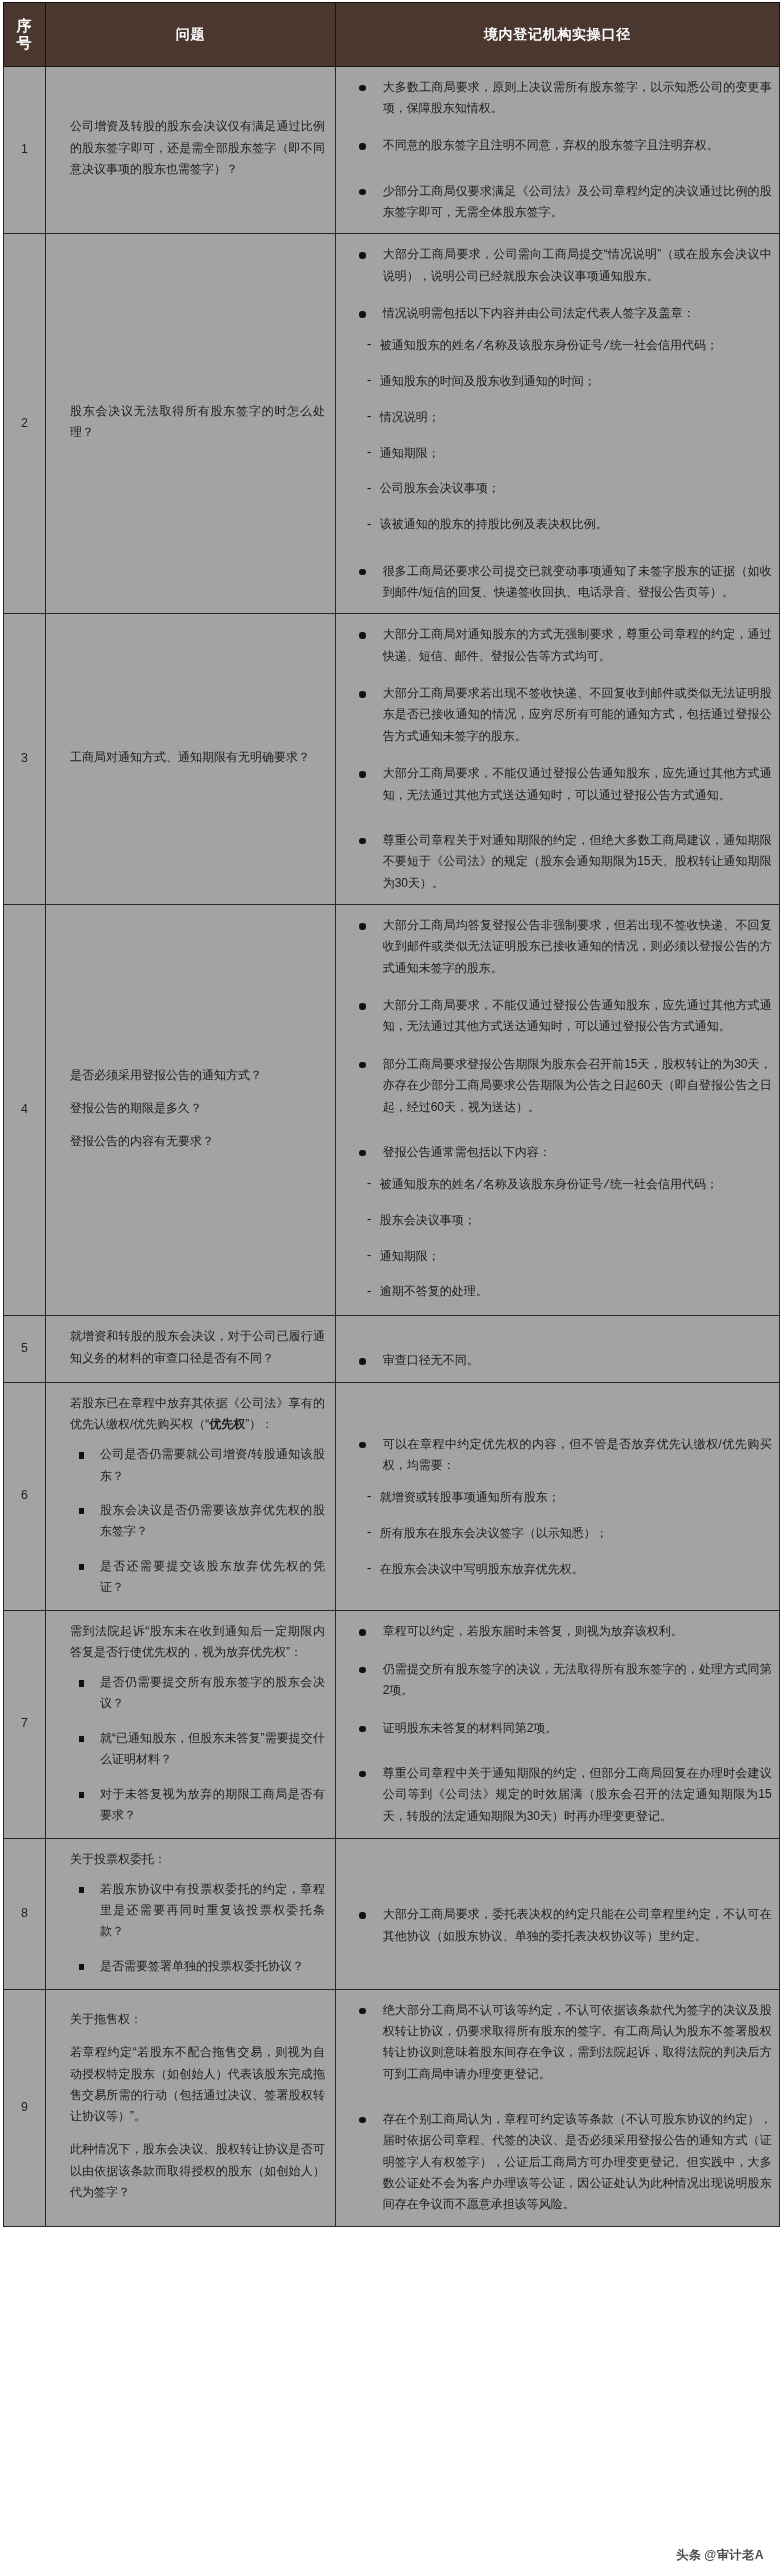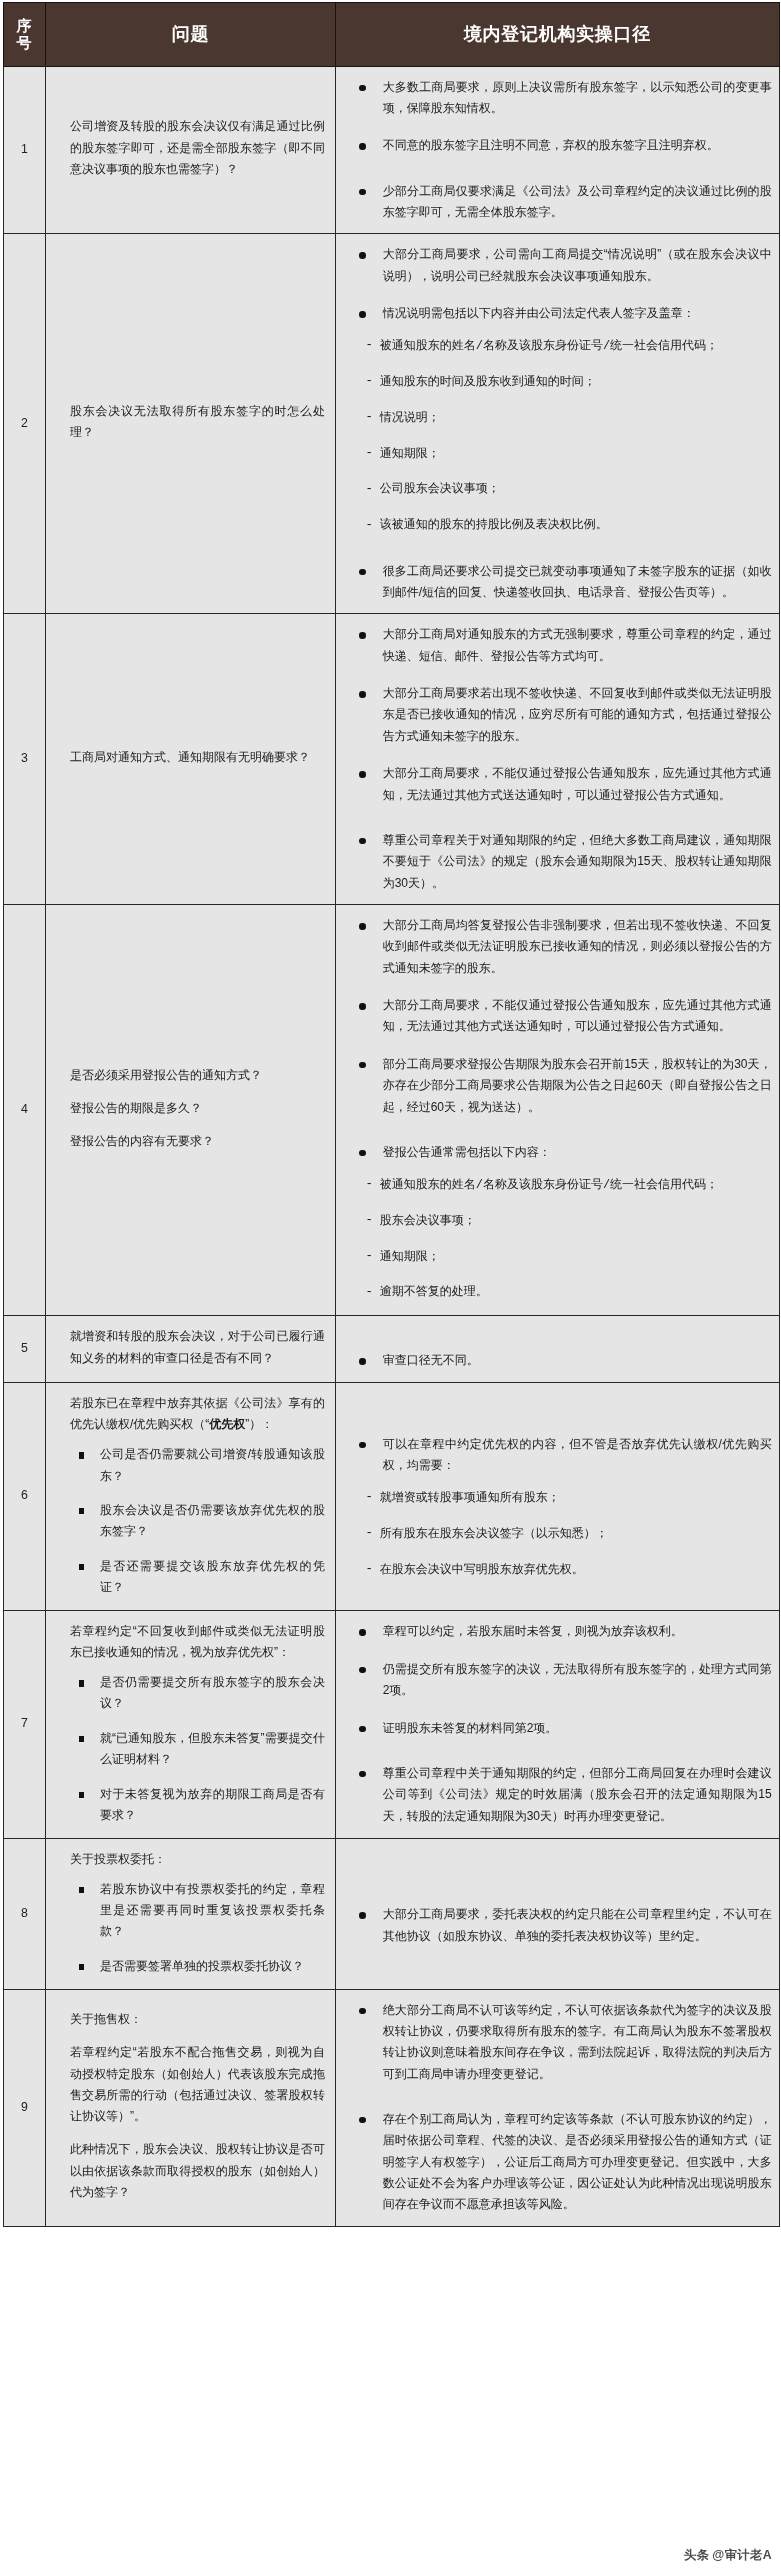--- a/index.html
+++ b/index.html
@@ -27,42 +27,42 @@
     table-layout: fixed;
     border: 1.4px solid #1f1b1a;
   }
   table.qa-table col.c-num   { width: 42px; }
   table.qa-table col.c-q     { width: 290px; }
   table.qa-table col.c-a     { width: 444px; }
 
   thead th {
     background: #4a3730;
     color: #ffffff;
-    font-size: 18px;
+    font-size: 14px;
     font-weight: bold;
     letter-spacing: 0.7px;
     padding: 8.7px 2.9px;
     border: 0.7px solid #171311;
     text-align: center;
     vertical-align: middle;
     height: 45px;
     line-height: 1.15;
   }
   thead th.num-head {
     font-size: 15px;
     line-height: 1.15;
     padding: 5.8px 1.4px;
   }
   tbody td {
     border: 0.7px solid #2b2523;
     vertical-align: middle;
     padding: 7.2px 8.7px;
     font-size: 12px;
     line-height: 1.78;
-    background: #e5e5e5;
+    background: #a3a3a3;
   }
   tbody td.num {
     text-align: center;
     vertical-align: middle;
     font-size: 12.3px;
     padding: 4.3px 1.4px;
     color: #222;
   }
   tbody td.q {
     padding: 10px 10px 10px 24px;
@@ -146,21 +146,21 @@
     color: #111;
     font-size: 12.3px;
   }
   
   li.bullet > ul.dashes { margin-left: -23px; font-family: Liberation Mono, monospace; }
 
   .emph { font-weight: bold; }
 
   .watermark {
     position: absolute;
-    right: 10px;
+    right: 18px;
     bottom: 11.6px;
     font-size: 12.3px;
     color: #3d3d3d;
     letter-spacing: 0.4px;
     opacity: 0.92;
     white-space: nowrap;
     font-weight: bold;
   }
   .watermark .wm-logo { font-weight: bold; margin-right: 2.9px; }
 </style>
@@ -278,21 +278,21 @@
                   <li class="dash">就增资或转股事项通知所有股东；</li>
                   <li class="dash">所有股东在股东会决议签字（以示知悉）；</li>
                   <li class="dash">在股东会决议中写明股东放弃优先权。</li>
                 </ul></li>
             </ul>
           </td>
         </tr>
         <tr>
           <td class="num">7</td>
           <td class="q">
-            <p class="q-para">若章程约定“不回复收到邮件或类似无法证明股东已接收通知的情况，视为放弃优先权”：</p>
+            <p class="q-para">需到法院起诉“股东未在收到通知后一定期限内答复是否行使优先权的，视为放弃优先权”：</p>
             <ul class="q-sublist">
               <li>是否仍需要提交所有股东签字的股东会决议？</li>
               <li>就“已通知股东，但股东未答复”需要提交什么证明材料？</li>
               <li>对于未答复视为放弃的期限工商局是否有要求？</li>
             </ul>
           </td>
           <td class="a">
             <ul class="bullets">
               <li class="bullet"><span>章程可以约定，若股东届时未答复，则视为放弃该权利。</span></li>
               <li class="bullet"><span>仍需提交所有股东签字的决议，无法取得所有股东签字的，处理方式同第2项。</span></li>

